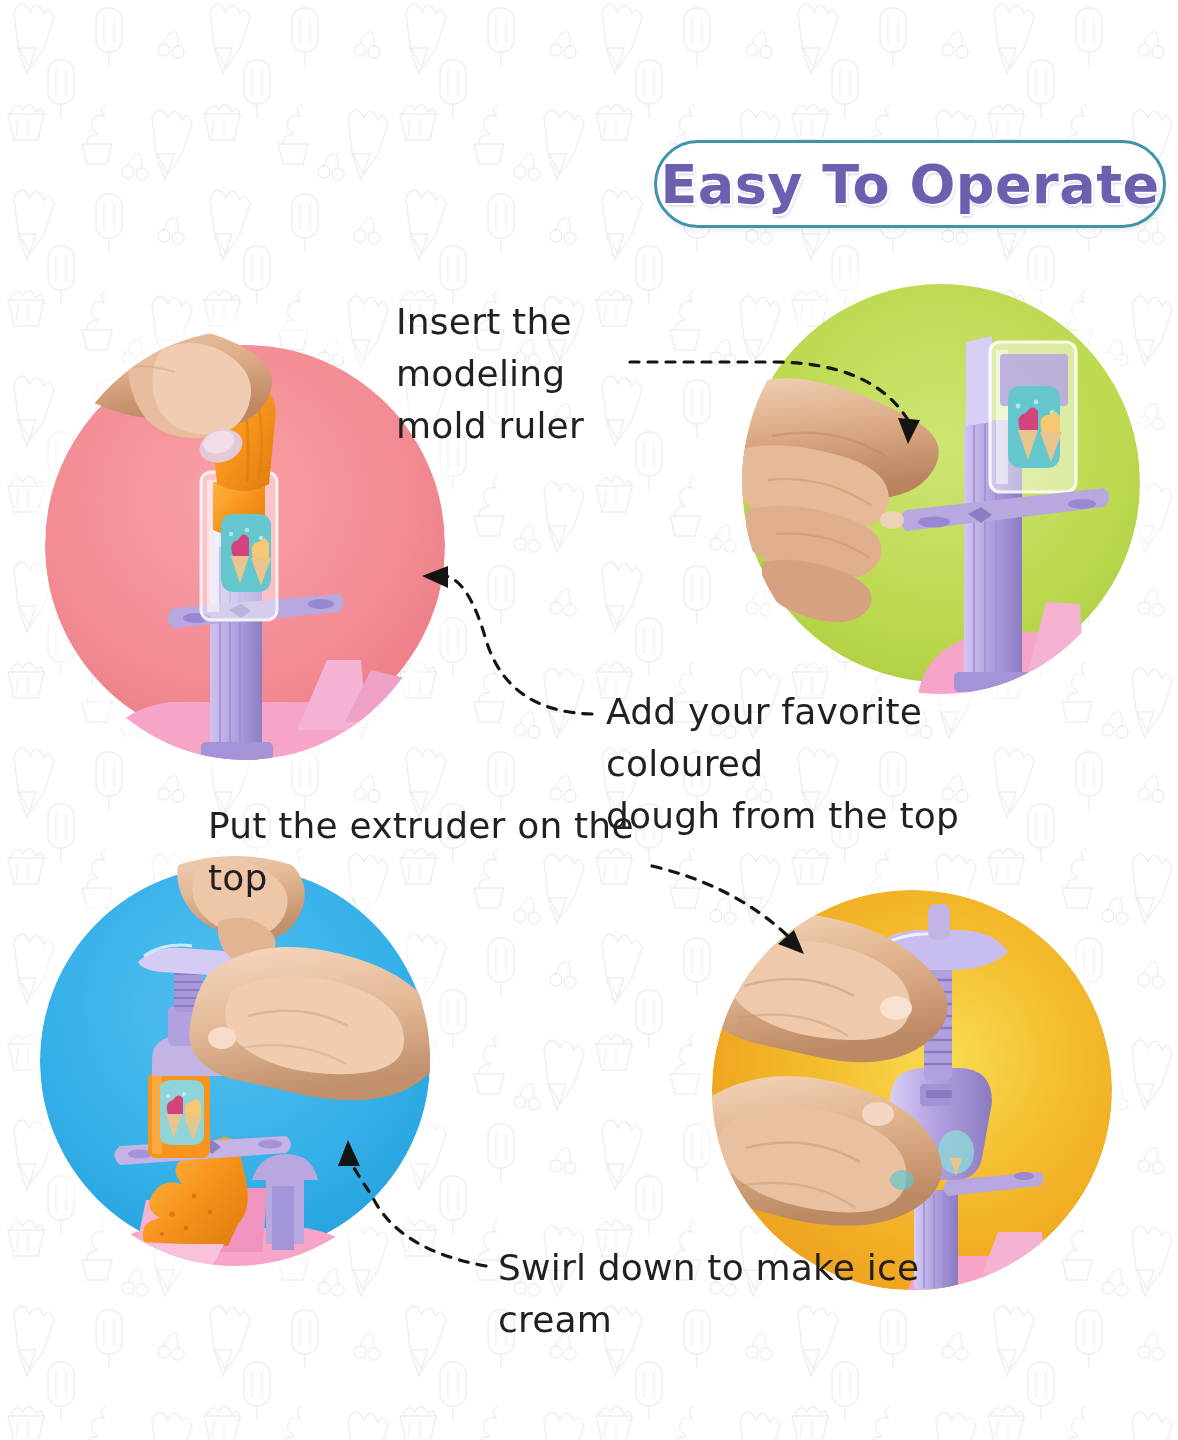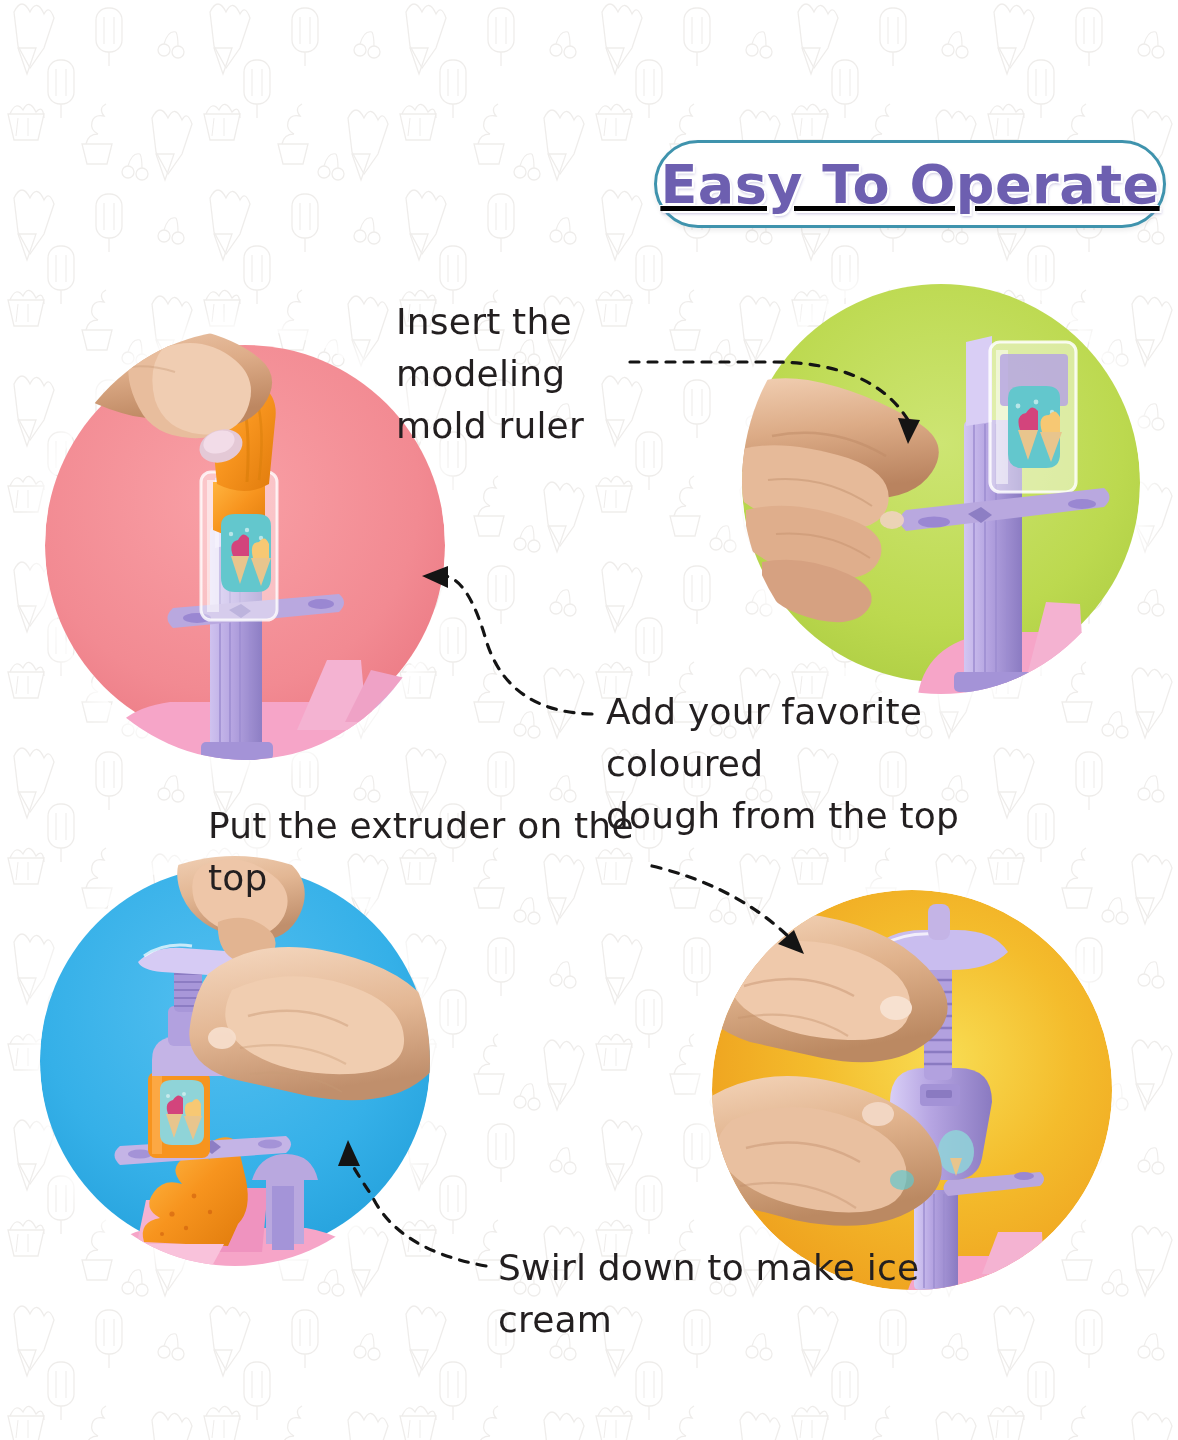--- a/index.html
+++ b/index.html
@@ -24,21 +24,20 @@
   #title-pill {
     position:absolute;
     left:654px; top:140px;
     width:512px; height:88px;
     background:#ffffff;
     border:3px solid #3f93ad;
     border-radius:48px;
     display:flex; align-items:center; justify-content:center;
     z-index:6;
     box-shadow:0 3px 5px rgba(0,0,0,0.07);
-    text-decoration:underline;
   }
   #title-pill .title-text {
     font-family:"DejaVu Sans", sans-serif;
     font-size:54px;
     font-weight:bold;
     letter-spacing:0.5px;
     color:#6d5fb0;
     text-shadow:
       2px 2px 0 #ffffff, -1px -1px 0 #ffffff,
       2px 3px 3px rgba(140,130,190,0.45);

